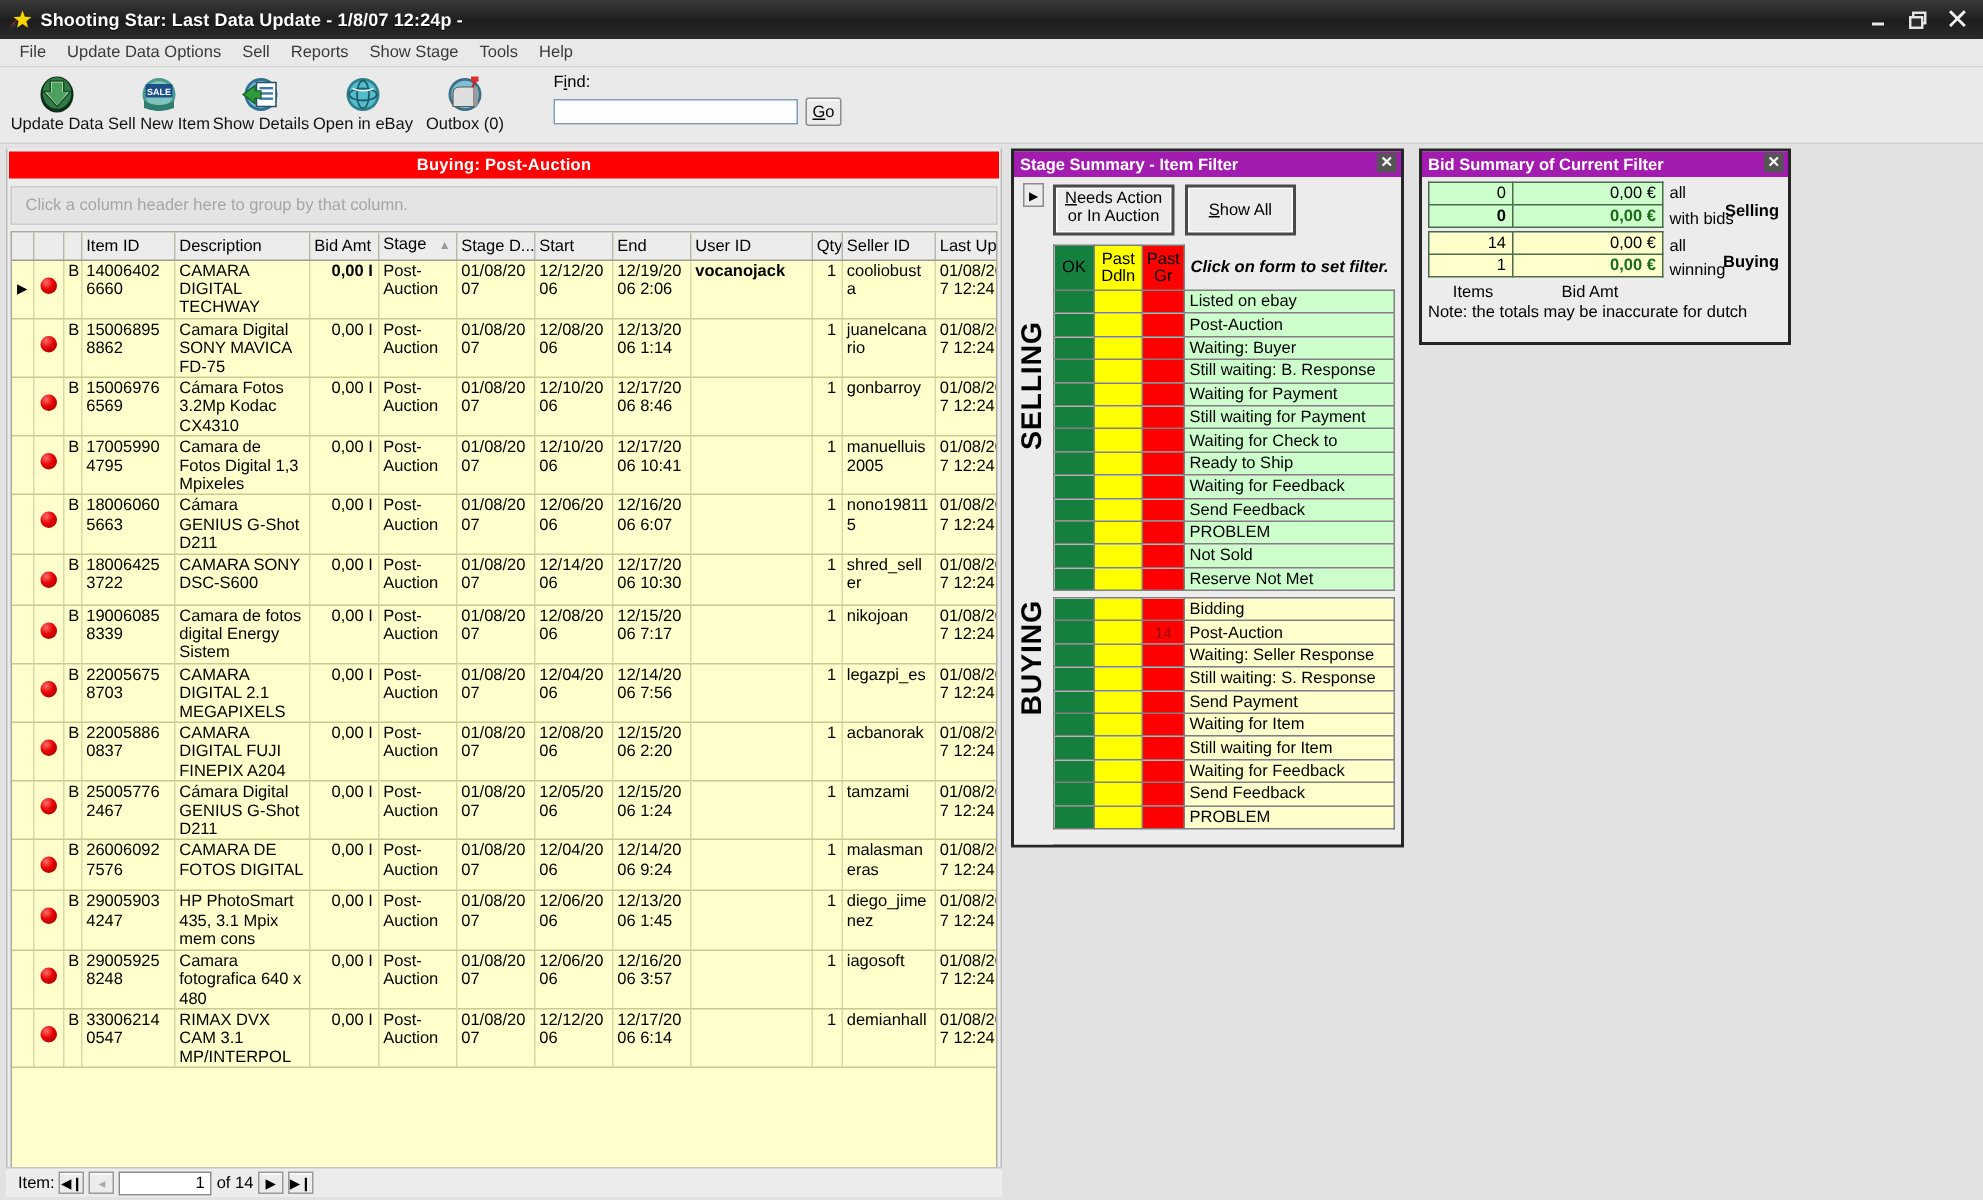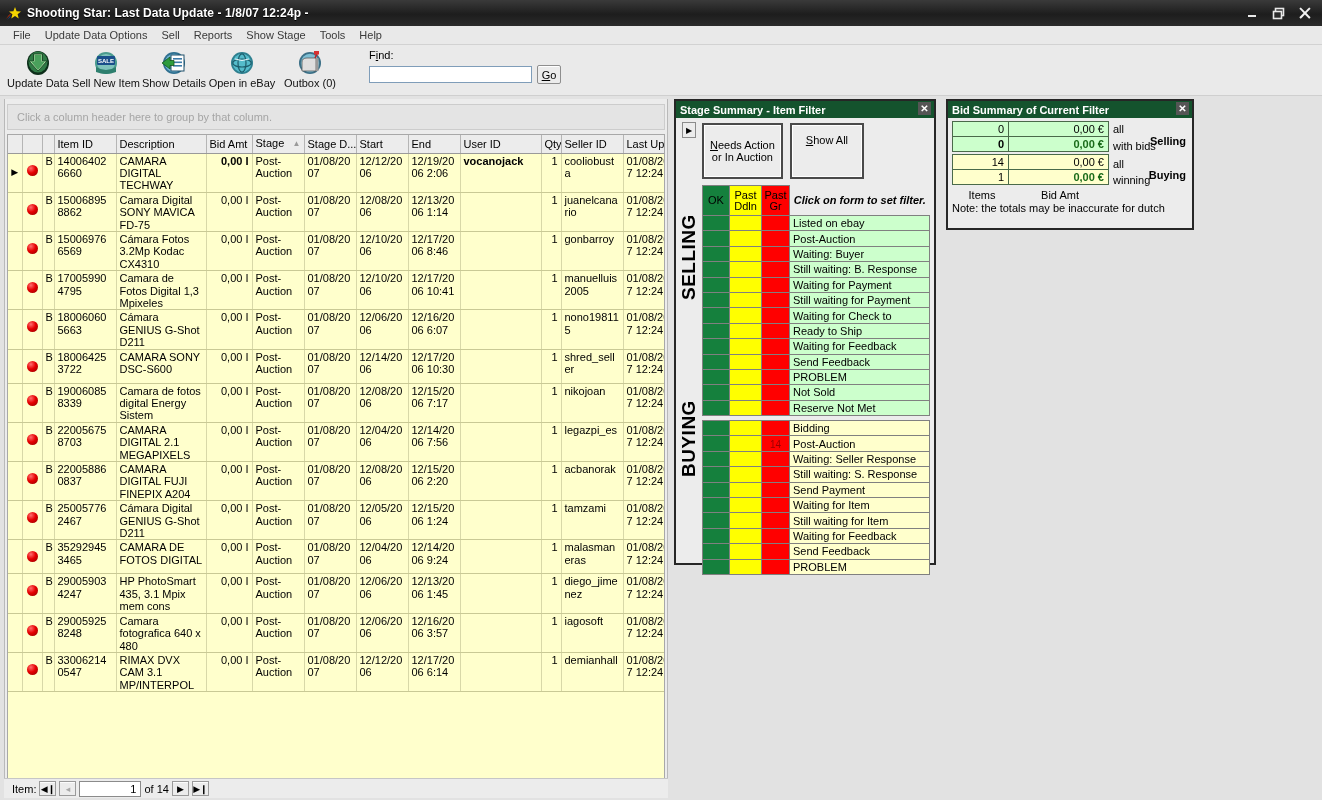--- a/index.html
+++ b/index.html
@@ -214,21 +214,21 @@
   }
 
   
   .panel {
     position: absolute;
     background: #ececec;
     border: 2px solid #262626;
   }
   .panel-title {
     height: 17px;
-    background: #14532d;
+    background: #a21caf;
     color: #fff;
     font-size: 11px; font-weight: bold;
     display: flex; align-items: center;
     padding-left: 4px;
     position: relative;
   }
   .panel-close {
     position: absolute; right: 3px; top: 1px;
     width: 13px; height: 13px;
     background: #555;
@@ -262,21 +262,21 @@
     display: flex; align-items: center; justify-content: center;
   }
   .stage-right { flex: 1; padding: 0 4px 0 0; }
   .filter-buttons {
     display: flex; gap: 7px; padding: 5px 0 6px 0;
   }
   .fbtn {
     border: 2px solid #4a4a4a;
     background: #ececec;
     font-size: 11px;
-    padding: 14px 6px;
+    padding: 1px 6px;
     text-align: center;
     line-height: 12px;
     box-shadow: inset 0 0 0 1px #fff;
   }
   .fbtn u { text-decoration: underline; }
   .stage-table { border-collapse: collapse; width: 228px; }
   .stage-table td {
     height: 15.4px;
     font-size: 11px;
     border: 1px solid #808080;
@@ -449,20 +449,21 @@
         <input class="find-input" type="text" value="" style="">
         <span class="go-btn">
             <u>G</u>
             <span>o</span>
           </span>
       </div>
     </div>
   </div>
 
   <div class="grid-panel">
+    <div class="grid-banner">Buying:  Post-Auction</div>
     <div class="group-bar">Click a column header here to group by that column.</div>
     <div class="grid-wrap">
       <table class="grid">
         <colgroup>
           <col style="width:14px">
             <col style="width:20px">
             <col style="width:12px">
           <col style="width:62px">
             <col style="width:90px">
             <col style="width:46px">
@@ -653,21 +654,21 @@
               <td>12/15/2006 1:24</td>
               <td></td>
               <td class="num">1</td>
               <td>tamzami</td>
               <td>01/08/2007 12:24</td>
             </tr>
             <tr>
               <td class="c-sel"></td>
               <td class="c-ind"><span class="dot"></span></td>
               <td class="c-type">B</td>
-              <td>352929453465</td>
+              <td>260060927576</td>
               <td>CAMARA DE FOTOS DIGITAL</td>
               <td class="num">0,00 I</td>
               <td>Post-Auction</td>
               <td>01/08/2007</td>
               <td>12/04/2006</td>
               <td>12/14/2006 9:24</td>
               <td></td>
               <td class="num">1</td>
               <td>malasmaneras</td>
               <td>01/08/2007 12:24</td>

